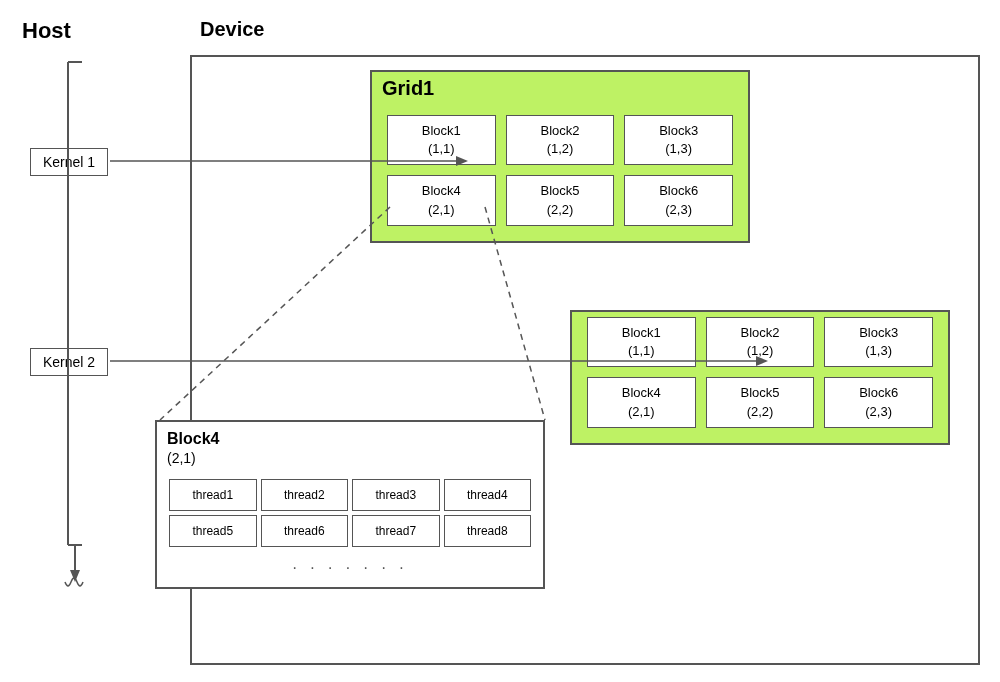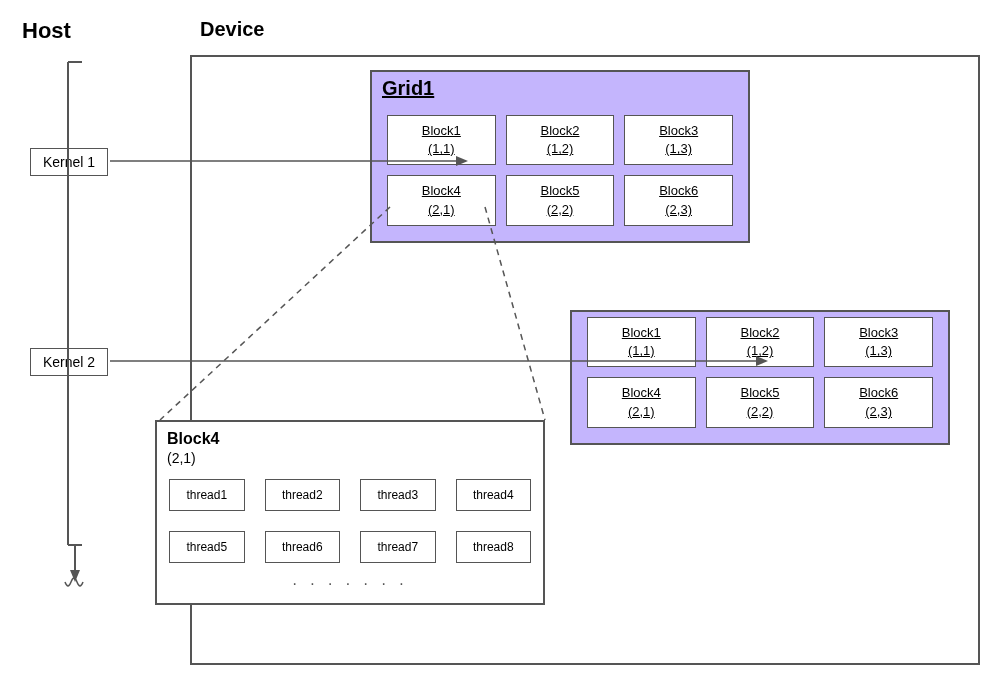--- a/index.html
+++ b/index.html
@@ -54,22 +54,21 @@
       left: 190px;
       width: 790px;
       height: 610px;
       border: 2px solid #555;
     }
 
     
     .grid-container {
       position: absolute;
       border: 2px solid #555;
-      background: #c4b5fd;
-      text-decoration: underline;
+      background: #bef264;
     }
 
     .grid-label {
       font-size: 20px;
       font-weight: bold;
       margin-bottom: 10px;
       padding: 5px 10px 0 10px;
     }
 
     .grid-blocks {
@@ -102,21 +101,21 @@
     }
 
     .block4-sublabel {
       font-size: 14px;
       padding: 0 10px 8px 10px;
     }
 
     .threads-grid {
       display: grid;
       grid-template-columns: repeat(4, 1fr);
-      gap: 20px;
+      gap: 4px;
       padding: 5px 12px 8px 12px;
     }
 
     .thread-box {
       border: 1.5px solid #555;
       background: #fff;
       padding: 8px 6px;
       text-align: center;
       font-size: 12px;
     }

